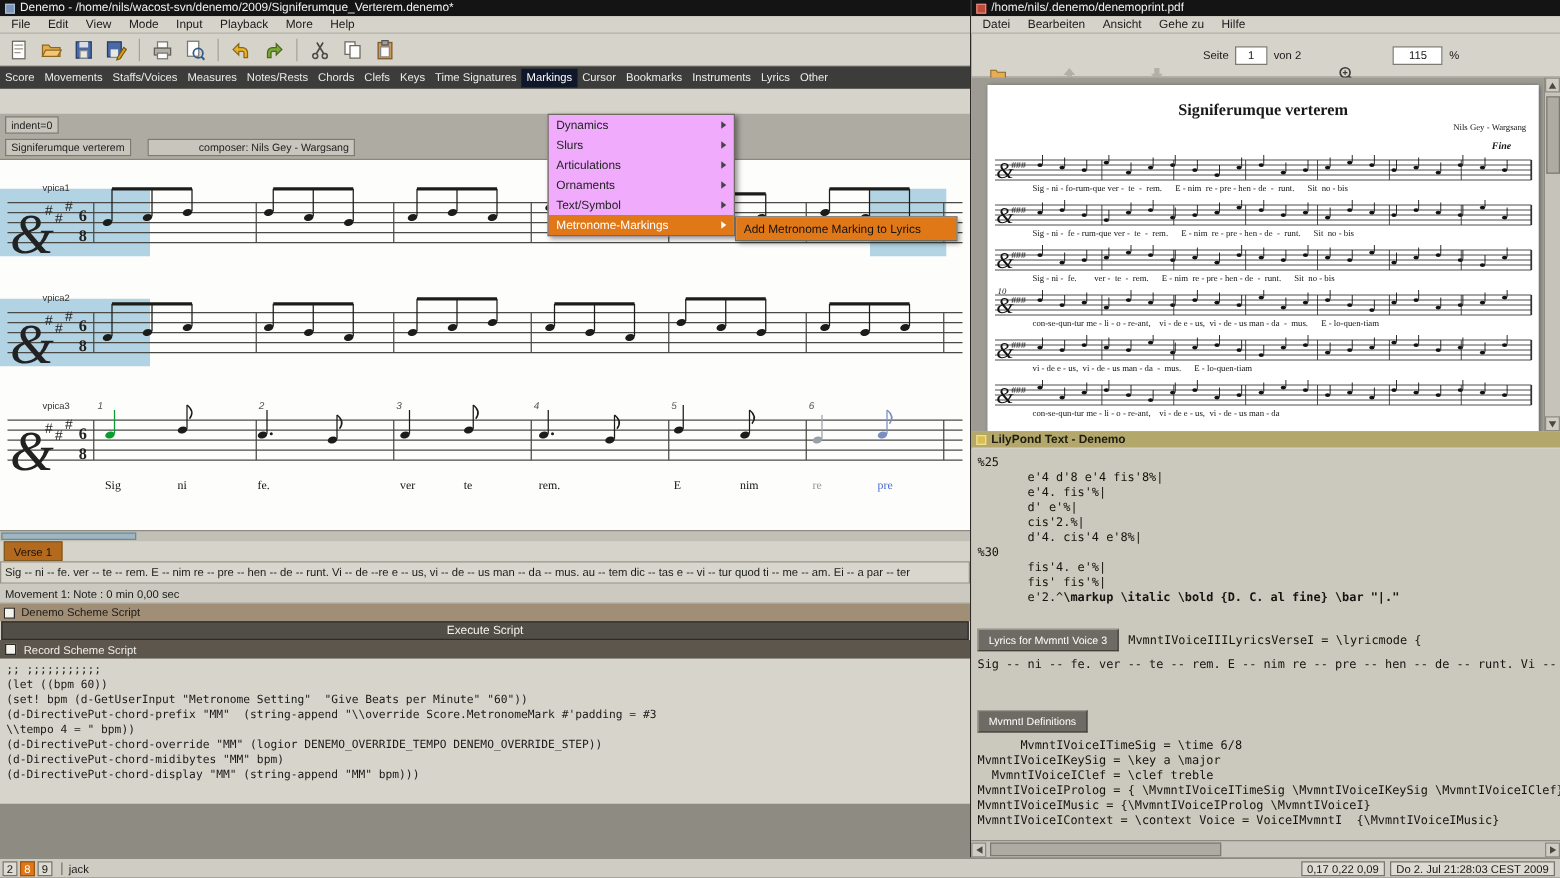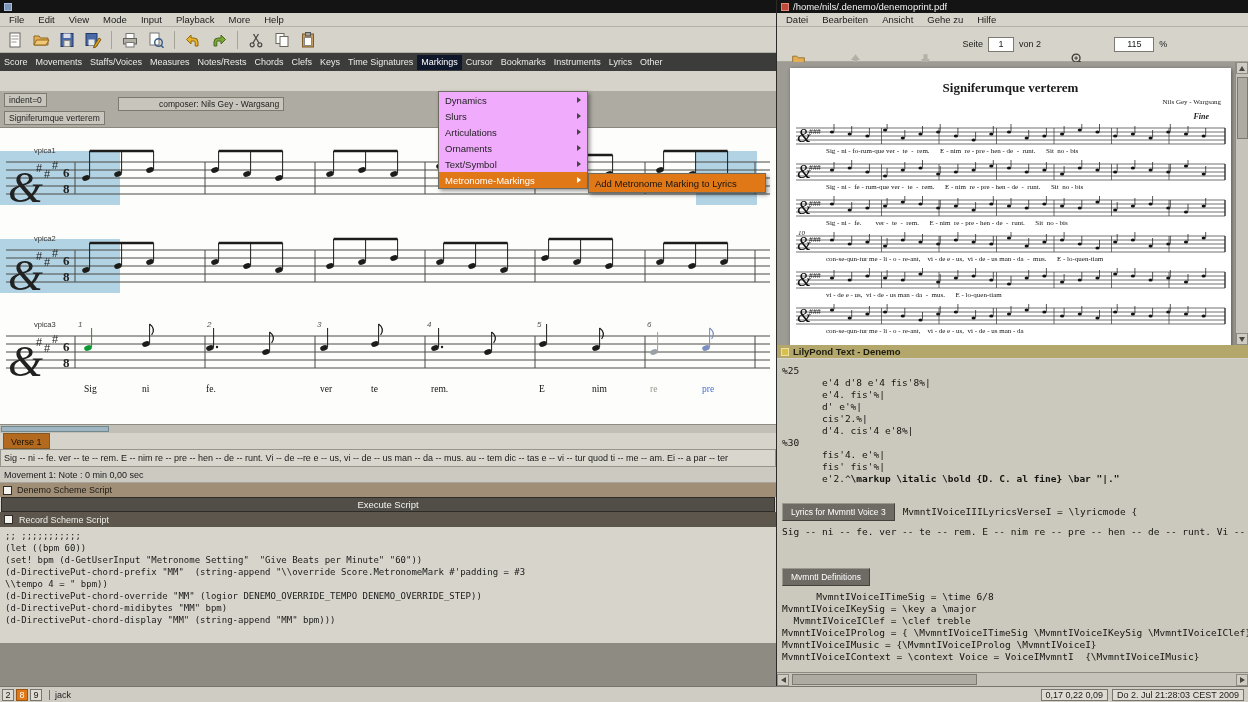--- a/index.html
+++ b/index.html
@@ -22,21 +22,21 @@
   .tb-btn { width:24px; height:22px; display:flex; align-items:center; justify-content:center; border:1px solid transparent; }
   .tb-sep { width:1px; height:18px; background:#a6a39a; margin:0 4px; }
   #dn-rhythm { height:20px; display:flex; align-items:center; gap:22px; padding:0 6px; font-size:9.5px; border-bottom:1px solid #c4c1b8; }
   #dn-mainmenu { height:18px; background:#3c3c3a; display:flex; align-items:center; font-size:9px; color:#ececec; }
   .mm-item { padding:2.5px 4px; white-space:nowrap; }
   .mm-item.active { background:#0f172a; color:#fff; }
   #dn-header { position:absolute; left:0; top:91px; width:776px; height:37px; background:#aeaba2; border-bottom:1px solid #8a877e; }
   .chip { position:absolute; background:#c8c5bc; border:1px solid #7d7a72; font-size:8.5px; padding:1px 4px; color:#222; white-space:nowrap; }
   #chip-indent { left:4px; top:2px; }
   #chip-title { left:4px; top:20px; }
-  #chip-composer { left:118px; top:6px;padding-left:40px; }
+  #chip-composer { left:118px; top:20px;padding-left:40px; }
   #score-area { position:absolute; left:0; top:128px; width:776px; height:296px; background:#fdfdfb; overflow:hidden; }
   #score-svg { position:absolute; left:0; top:0; }
   .voice-label { position:absolute; font-size:7.5px; color:#333; }
   .measure-no { position:absolute; font-size:8px; font-style:italic; color:#555; }
   .syl { position:absolute; font-size:9.5px; font-family:"Liberation Serif",serif; color:#111; }
   .syl.muted { color:#979790; }
   .syl.link { color:#4a6fd0;text-align:center; }
   #dn-hscroll { position:absolute; left:0; top:424px; width:776px; height:9px; background:#c2bfb6; border-top:1px solid #8e8b82; }
   #dn-hscroll .hthumb { position:absolute; left:1px; top:1px; width:108px; height:6px; background:#9fb6c2; border:1px solid #71888f; }
   #verse-tab { position:absolute; left:3px; top:433px; height:16px; background:#b36a1e; color:#18120a; font-size:9px; padding:2.5px 7px; border:1px solid #7d5a26; }
@@ -114,20 +114,21 @@
   .tb-box { border:1px solid #77756d; background:#dedbd2; padding:0 4px; height:12px; display:flex; align-items:center; white-space:nowrap; }
 </style>
 </head>
 <body>
 
 <div class="screen">
 
   <div class="win" id="denemo">
     <div class="titlebar">
       <span class="ticon"></span>
+      <span class="ttext">Denemo - /home/nils/wacost-svn/denemo/2009/Signiferumque_Verterem.denemo*</span>
     </div>
     <div class="menubar" data-list="denemo.menu">
 
     <span class="menu-item">File</span>
         <span class="menu-item">Edit</span>
         <span class="menu-item">View</span>
         <span class="menu-item">Mode</span>
         <span class="menu-item">Input</span>
         <span class="menu-item">Playback</span>
         <span class="menu-item">More</span>

